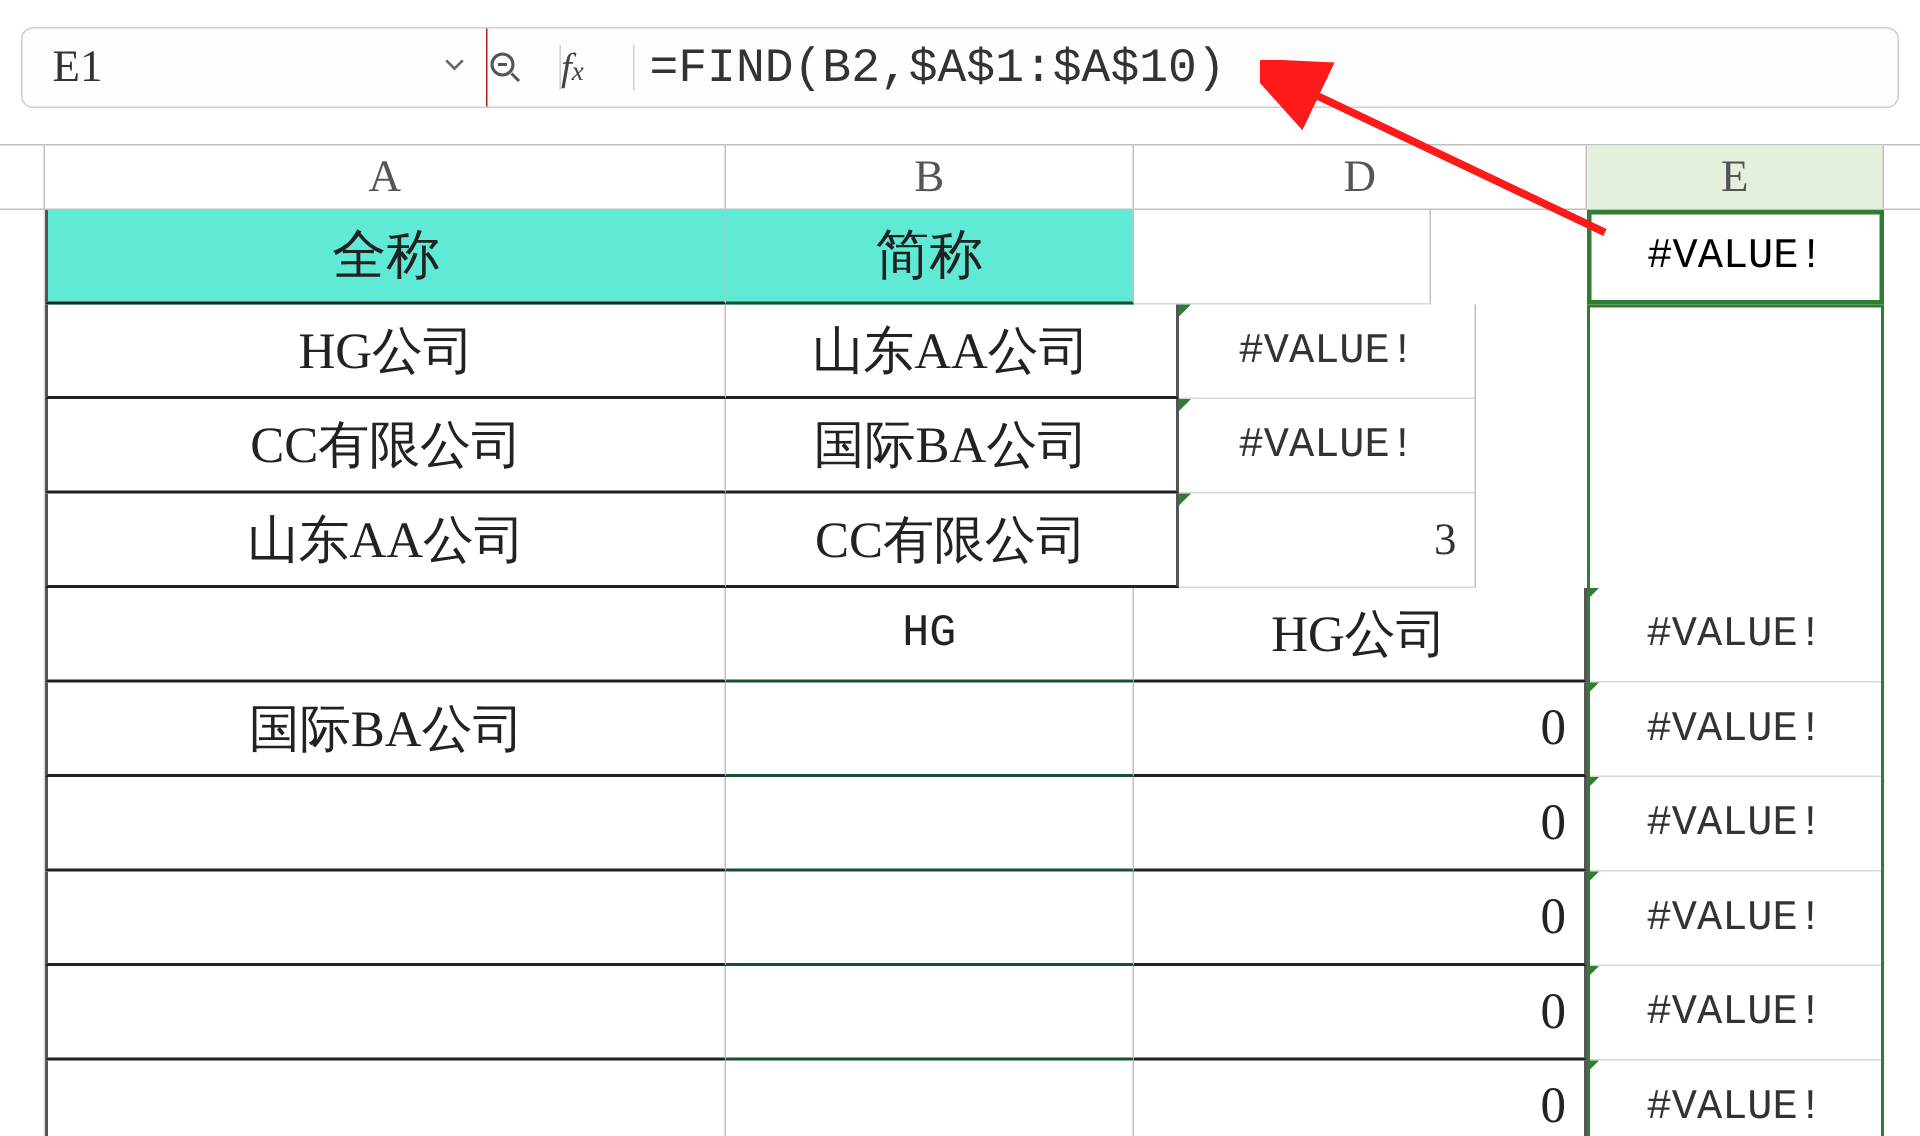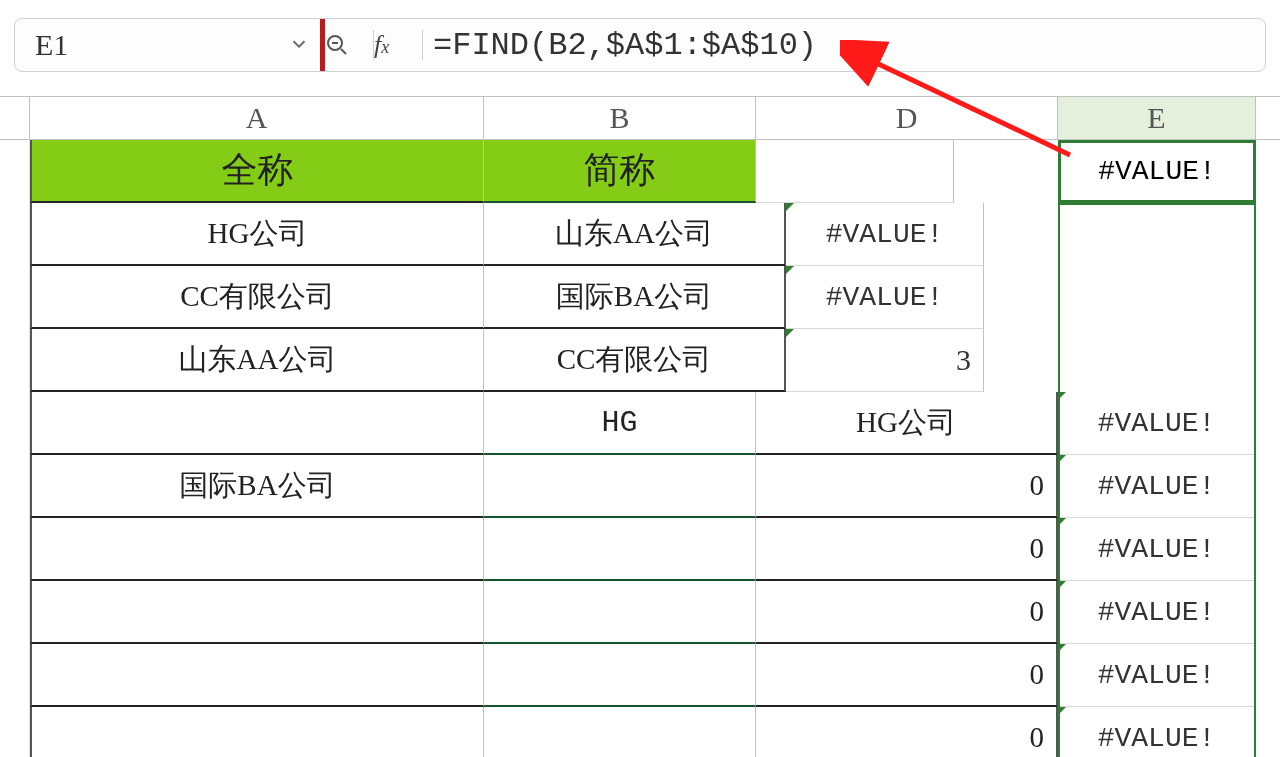--- a/index.html
+++ b/index.html
@@ -13,21 +13,21 @@
   background: #fdfdfd;
   border-radius: 8px;
   margin: 18px 14px 0 14px;
   padding: 0 10px;
 }
 .name-box {
   display: flex;
   align-items: center;
   width: 300px;
   height: 100%;
-  border-right: 5px solid #b91c1c;
+  border-right: 1px solid #b91c1c;
   padding: 0 10px;
   font-family: "Times New Roman", serif;
   font-size: 30px;
   color: #333;
 }
 .name-box .dropdown { margin-left: auto; }
 .fb-icon {
   width: 48px; height: 100%;
   display: flex; align-items: center; justify-content: flex-start;
 }
@@ -77,34 +77,34 @@
 .col-D { width: 302px; }
 .col-E { width: 198px; }
 
 .grid-row { display: flex; height: 63px; }
 .row-head { width: 30px; border-right: 1px solid #e0e0e0; }
 .cell {
   border-right: 1px solid #c0c0c0;
   display: flex;
   align-items: center;
   justify-content: center;
-  font-size: 29px;
+  font-size: 34px;
   color: #222;
   font-family: "SimSun", "宋体", serif;
   position: relative;
 }
 .cell.latin { font-family: "Courier New", monospace; font-size: 30px; }
 .cell.right { justify-content: flex-end; padding-right: 12px; font-family: "Times New Roman", serif; }
 
 .colA-cell { width: 454px; border-left: 2px solid #555; border-bottom: 2px solid #222; }
 .colB-cell { width: 272px; border-bottom: 2px solid #14532d; }
 .colD-cell { width: 302px; border-right: 2px solid #555; border-bottom: 2px solid #222; }
 .colE-cell { width: 198px; border-bottom: 1px solid #d8d8d8; font-family: "Courier New", monospace; font-size: 28px; color: #333; }
 
-.header-cell { background: #84cc16; font-size: 36px; }
+.header-cell { background: #5eead4; font-size: 36px; }
 
 .active-cell {
   position: absolute;
   border: 3px solid #2e7d32;
   background: #fff;
   display: flex; align-items: center; justify-content: center;
   font-family: "Courier New", monospace; font-size: 28px;
 }
 .spill-border {
   position: absolute;

